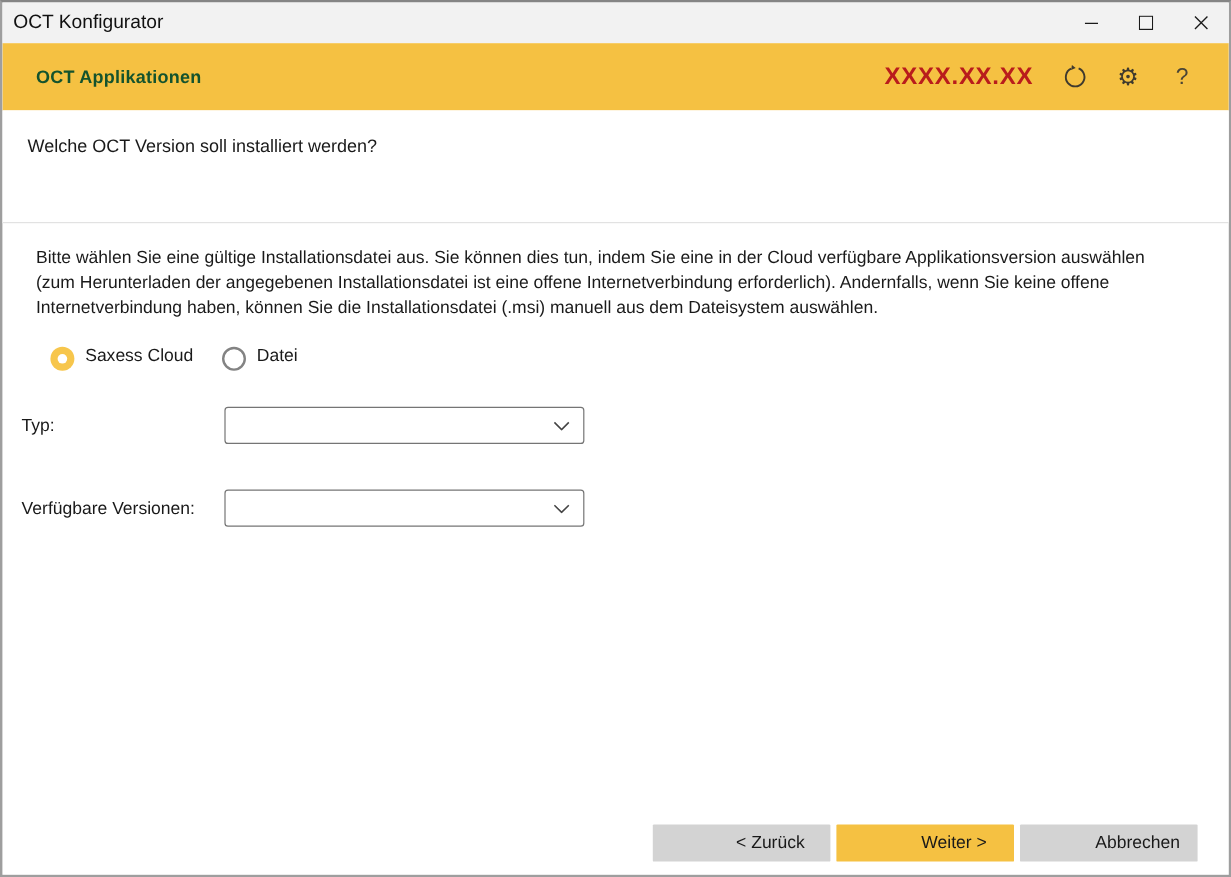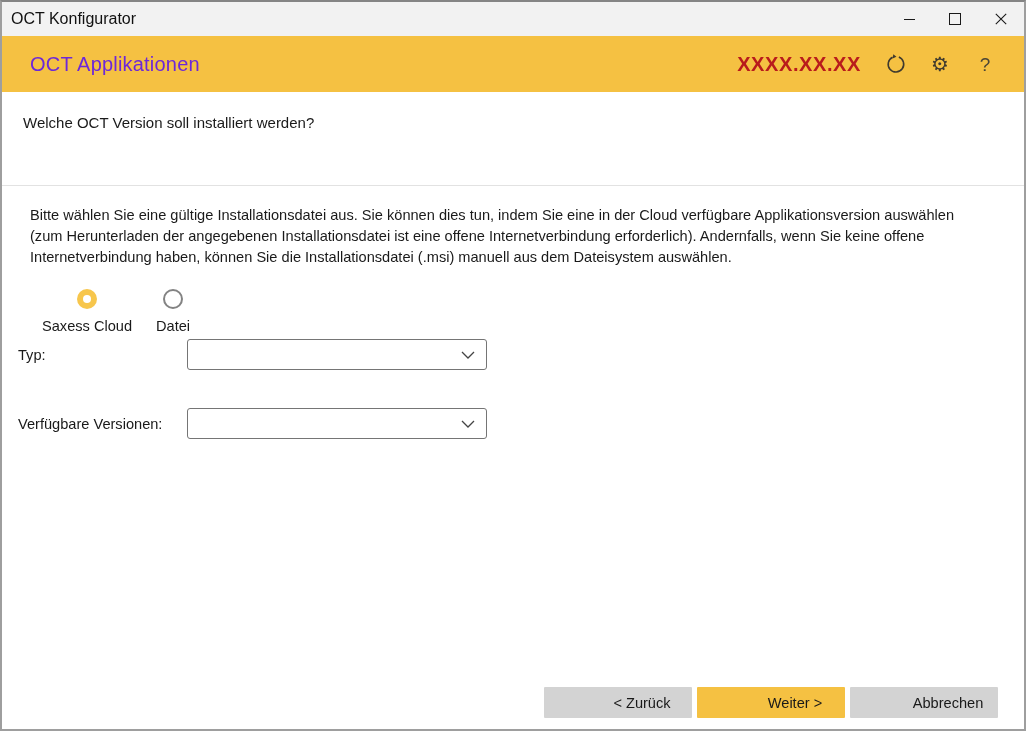--- a/index.html
+++ b/index.html
@@ -13,37 +13,37 @@
 
   
   .titlebar { position:absolute; top:0; left:0; right:0; height:34px; background:#f2f2f2; display:flex; align-items:center; }
   .titlebar-title { padding-left:9px; font-size:16px; color:#111; }
   .win-controls { margin-left:auto; display:flex; height:100%; }
   .win-btn { width:46px; height:100%; display:flex; align-items:center; justify-content:center; cursor:default; }
   .win-btn svg { display:block; }
 
   
   .appbar { position:absolute; top:34px; left:0; right:0; height:56px; background:#F5C142; display:flex; align-items:center; padding:0 28px; box-sizing:border-box; }
-  .app-title { font-size:20px; font-weight:normal; color:#6d28d9; letter-spacing:0.2px; }
+  .app-title { font-size:15px; font-weight:bold; color:#14532d; letter-spacing:0.2px; }
   .appbar-right { margin-left:auto; display:flex; align-items:center; gap:23px; }
   .version { font-size:20px; font-weight:bold; color:#b91c1c; letter-spacing:0.6px; }
   .bar-icon { display:flex; align-items:center; justify-content:center; width:22px; height:22px; color:#3f3a2e; }
   .gear-glyph { font-size:20px; line-height:20px; font-family:"DejaVu Sans",sans-serif; }
   .help-glyph { font-size:19px; line-height:19px; color:#4a4536; }
 
   
   .pageheader { position:absolute; top:90px; left:0; right:0; height:94px; background:#ffffff; border-bottom:1px solid #e2e2e2; box-sizing:border-box; padding:15px 0 0 21px; }
   .page-title { font-size:29px; font-weight:400; color:#1a1a1a; letter-spacing:0.2px; }
   .page-subtitle { font-size:15px; color:#1a1a1a; margin-top:7px; }
 
   
   .description { position:absolute; top:203px; left:28px; width:946px; font-size:14.6px; line-height:21px; color:#1a1a1a; }
 
   .radio-row { position:absolute; top:287px; left:40px; display:flex; align-items:center; gap:24px; }
-  .radio-option { display:flex; align-items:center; gap:9px; cursor:default;flex-direction:column; }
+  .radio-option { display:flex; gap:9px; cursor:default; }
   .radio-dot { width:20px; height:20px; border-radius:50%; box-sizing:border-box; flex:0 0 auto; }
   .radio-dot.sel { background:#F7C64C; position:relative; }
   .radio-dot.sel::after { content:""; position:absolute; left:6px; top:6px; width:8px; height:8px; border-radius:50%; background:#ffffff; }
   .radio-dot.unsel { background:#ffffff; border:2px solid #838383; }
   .radio-label { font-size:14.6px; }
 
   .field-row { position:absolute; left:16px; height:31px; display:flex; align-items:center; }
   .field-row.typ { top:337px; }
   .field-row.versions { top:406px;justify-content:center; }
   .field-label { width:169px; font-size:14.6px; flex:0 0 auto; }

